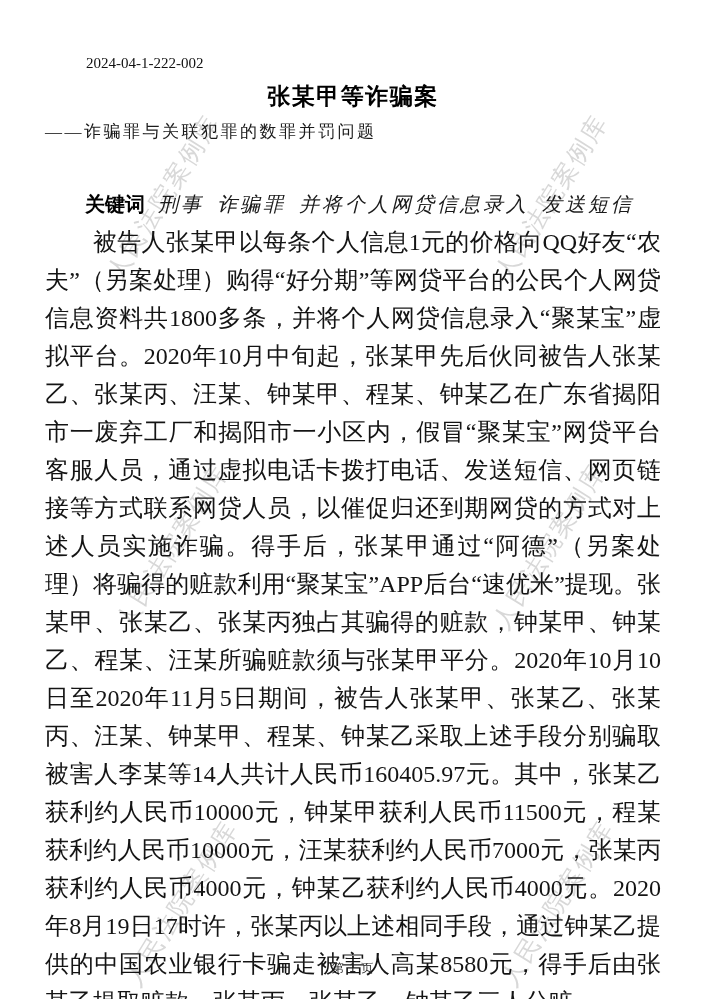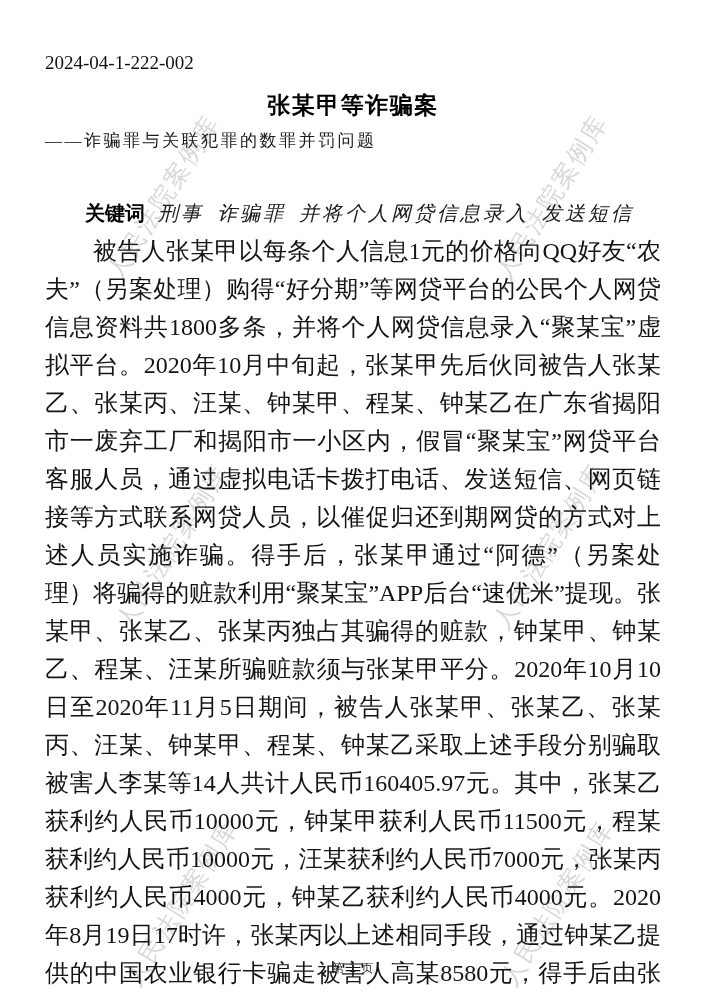--- a/index.html
+++ b/index.html
@@ -34,26 +34,27 @@
     font-family: "Liberation Serif", "DejaVu Serif", serif;
     user-select: none;
   }
   
   .content {
     position: relative;
     z-index: 1;
     padding: 50px 45px 0 45px;
   }
   .case-number {
-    font-size: 19px;
+    font-size: 15px;
     line-height: 26px;
     color: #111111;
+    margin-left: 41px;
   }
   .case-title {
-    margin-top: 15px;
+    margin-top: 6px;
     text-align: center;
     font-size: 23px;
     font-weight: 700;
     letter-spacing: 1.5px;
     line-height: 30px;
     color: #000000;
   }
   .case-subtitle {
     margin-top: 8px;
     font-size: 17px;

